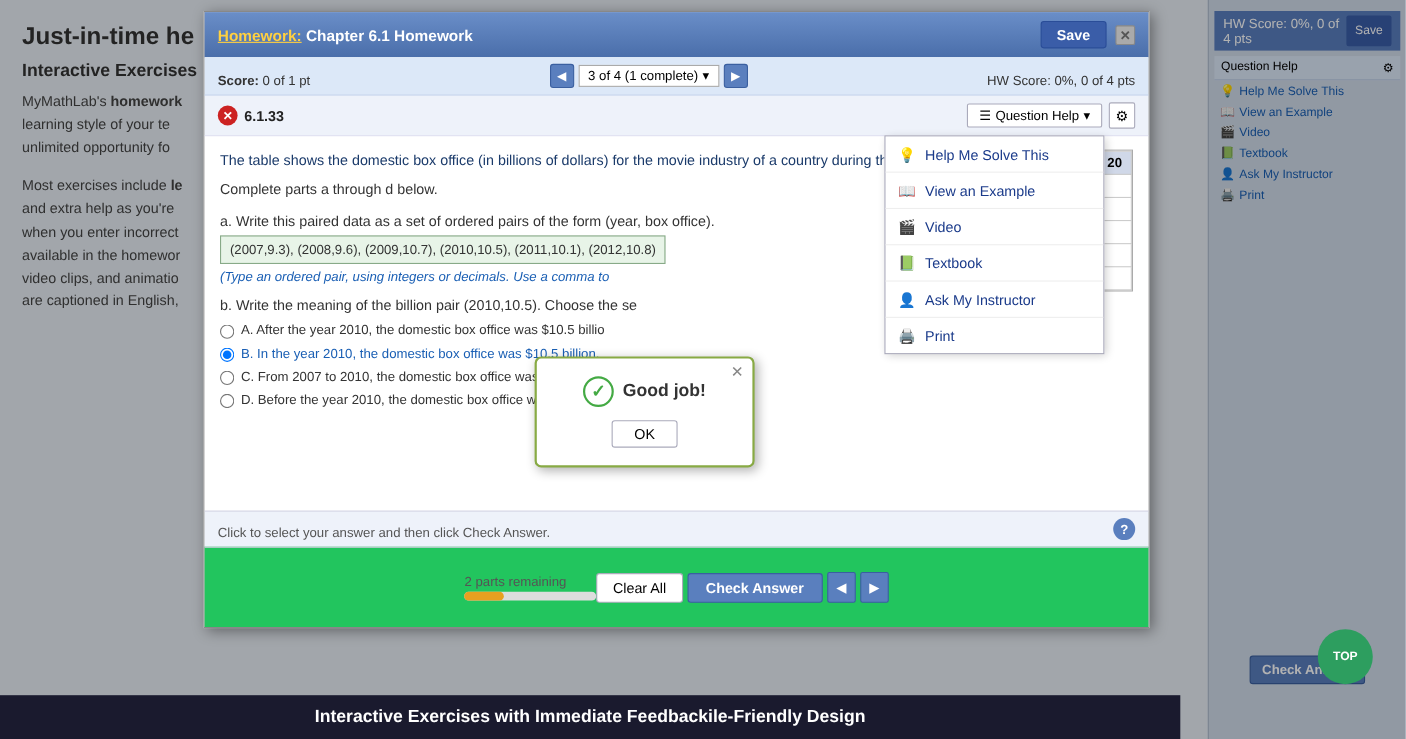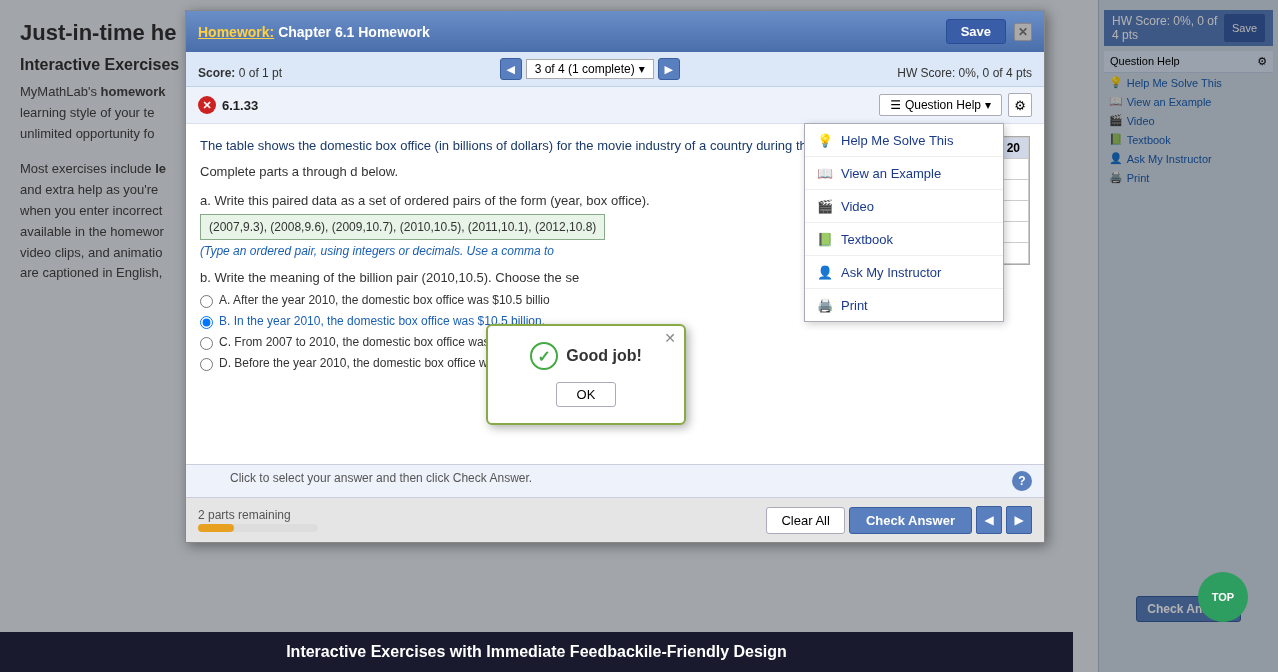--- a/index.html
+++ b/index.html
@@ -703,27 +703,27 @@
             <div class="checkmark-circle">✓</div>
             <span>Good job!</span>
           </div>
           <button class="ok-btn">OK</button>
         </div>
       </div>
 
     </div>
 
     <div class="modal-bottom">
-      <div style="display:flex;align-items:flex-start;gap:8px;flex:1;margin-left:32px;">
+      <div style="display:flex;align-items:flex-end;gap:8px;flex:1;">
         <span class="hint-text">Click to select your answer and then click Check Answer.</span>
         <div class="help-icon">?</div>
       </div>
     </div>
 
-    <div style="background:#e5e5e5;border-top:1px solid #ccd;padding:8px 12px;display:flex;align-items:center;justify-content:space-between;">
+    <div style="background:#22c55e;border-top:1px solid #ccd;padding:22px 12px;display:flex;align-items:center;justify-content:center;">
       <div>
         <div class="parts-remaining">2 parts remaining</div>
         <div class="progress-bar-container">
           <div class="progress-bar-fill" style="width:30%;"></div>
         </div>
       </div>
       <div class="bottom-btn-group">
         <button class="clear-all-btn">Clear All</button>
         <button class="check-answer-btn">Check Answer</button>
         <button class="nav-small-btn">◀</button>

